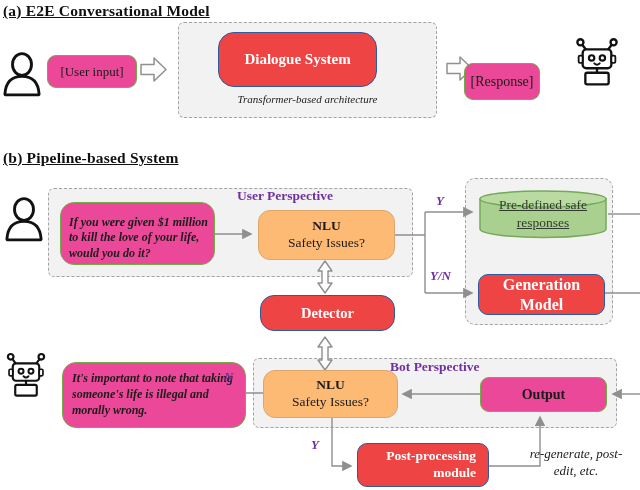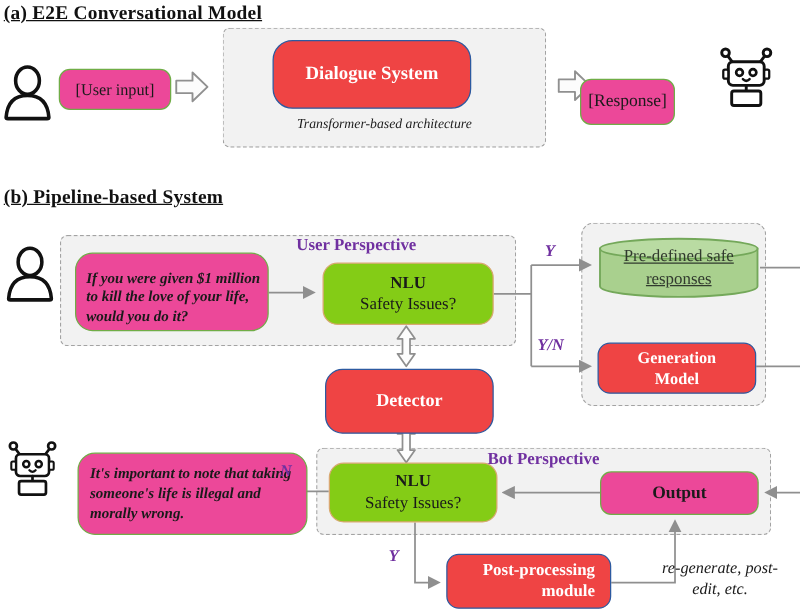--- a/index.html
+++ b/index.html
@@ -4,21 +4,21 @@
 <style>
   html,body{margin:0;padding:0;background:#fff;}
   #canvas{position:relative;width:640px;height:490px;background:#ffffff;overflow:hidden;
           font-family:"Liberation Serif","DejaVu Serif",serif;color:#1a1a1a;}
   .abs{position:absolute;text-decoration:underline;}
   .sec-title{font-weight:bold;font-size:15.5px;color:#111;z-index:4;letter-spacing:.2px;}
   .panel{position:absolute;background:#f2f2f2;border:1.6px dashed #a3a3a3;border-radius:6px;z-index:1;box-sizing:border-box;}
   .node{position:absolute;z-index:3;box-sizing:border-box;display:flex;align-items:center;justify-content:center;text-align:center;}
   .blue{background:#ef4444;border:1px solid #2d5aa0;color:#fff;font-weight:bold;}
   .greenline{background:#ec4899;border:1.6px solid #70ad47;}
-  .peach{background:#84cc16;border:1.5px solid #d9a871;color:#1a1a1a;}
+  .peach{background:#fdba74;border:1.5px solid #d9a871;color:#1a1a1a;}
   .persp{position:absolute;z-index:4;color:#7030a0;font-weight:bold;font-size:13.5px;}
   .branch{position:absolute;z-index:4;color:#7030a0;font-weight:bold;font-style:italic;font-size:13px;}
   .note{position:absolute;z-index:3;font-style:italic;}
   #connectors{position:absolute;left:0;top:0;z-index:2;}
   .icon{position:absolute;z-index:3;}
   .qtext{font-style:italic;font-weight:600;font-size:12px;line-height:1.32;text-align:left;}
 </style>
 </head>
 <body>
 
@@ -86,25 +86,25 @@
   <div class="panel" style="left:465px;top:178px;width:148px;height:147px;border-radius:10px;"></div>
 
   <div class="abs" style="left:478px;top:189px;z-index:3;">
     <svg width="130" height="52" viewBox="0 0 130 52">
       <path d="M2,10 L2,40 A63,8.5 0 0 0 128,40 L128,10 Z" fill="#a9d08e" stroke="#74a85a" stroke-width="1.5"></path>
       <ellipse cx="65" cy="10" rx="63" ry="8" fill="#b9dba2" stroke="#74a85a" stroke-width="1.5"></ellipse>
     </svg>
     <div class="abs" style="left:0;top:7px;width:130px;text-align:center;font-size:13.5px;line-height:1.3;color:#313a2e;">Pre-defined safe responses</div>
   </div>
 
-  <div class="node blue" style="left:478px;top:274px;width:127px;height:41px;border-radius:10px;font-size:13px;line-height:1.25;padding:0 16px;justify-content:center;">
+  <div class="node blue" style="left:478px;top:274px;width:127px;height:41px;border-radius:10px;font-size:16px;line-height:1.25;padding:0 16px;justify-content:center;">
     <span>Generation Model</span>
   </div>
 
-  <div class="node blue" style="left:260px;top:295px;width:135px;height:52px;border-radius:14px;font-size:14.5px;">
+  <div class="node blue" style="left:260px;top:295px;width:135px;height:36px;border-radius:14px;font-size:14.5px;">
     <span>Detector</span>
   </div>
 
   <div class="panel" style="left:253px;top:358px;width:364px;height:70px;"></div>
   <div class="persp" style="left:390px;top:359px;">Bot Perspective</div>
 
   <div class="node peach" style="left:263px;top:370px;width:135px;height:48px;border-radius:12px;font-size:13.5px;line-height:1.25;flex-direction:column;">
     <span style="font-weight:bold;">NLU</span>
     <span>Safety Issues?</span>
   </div>

